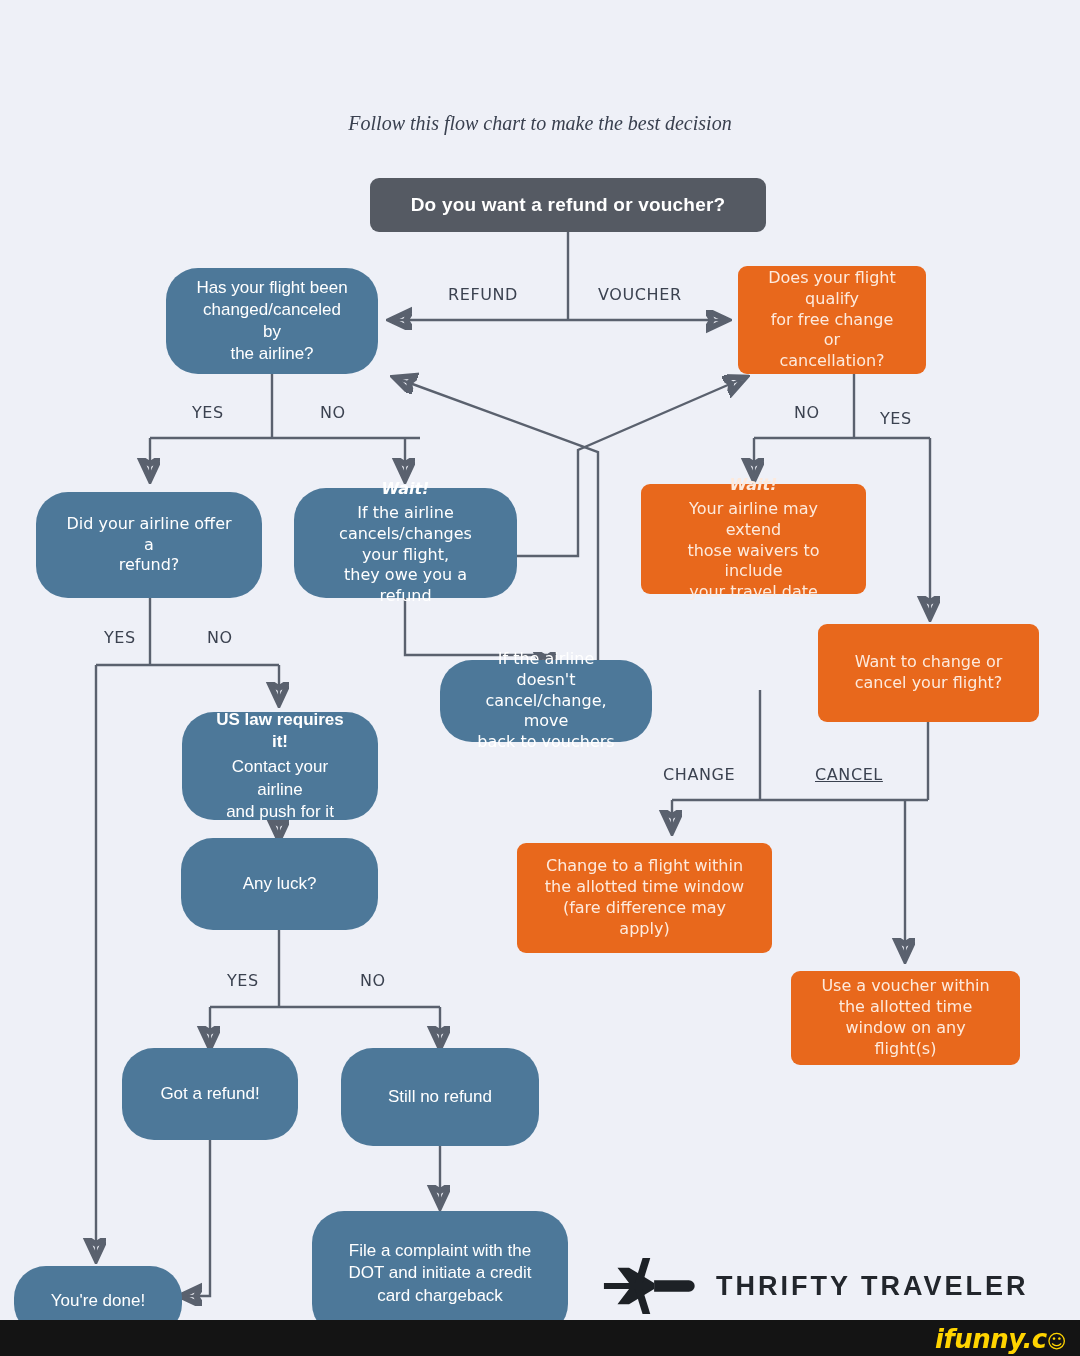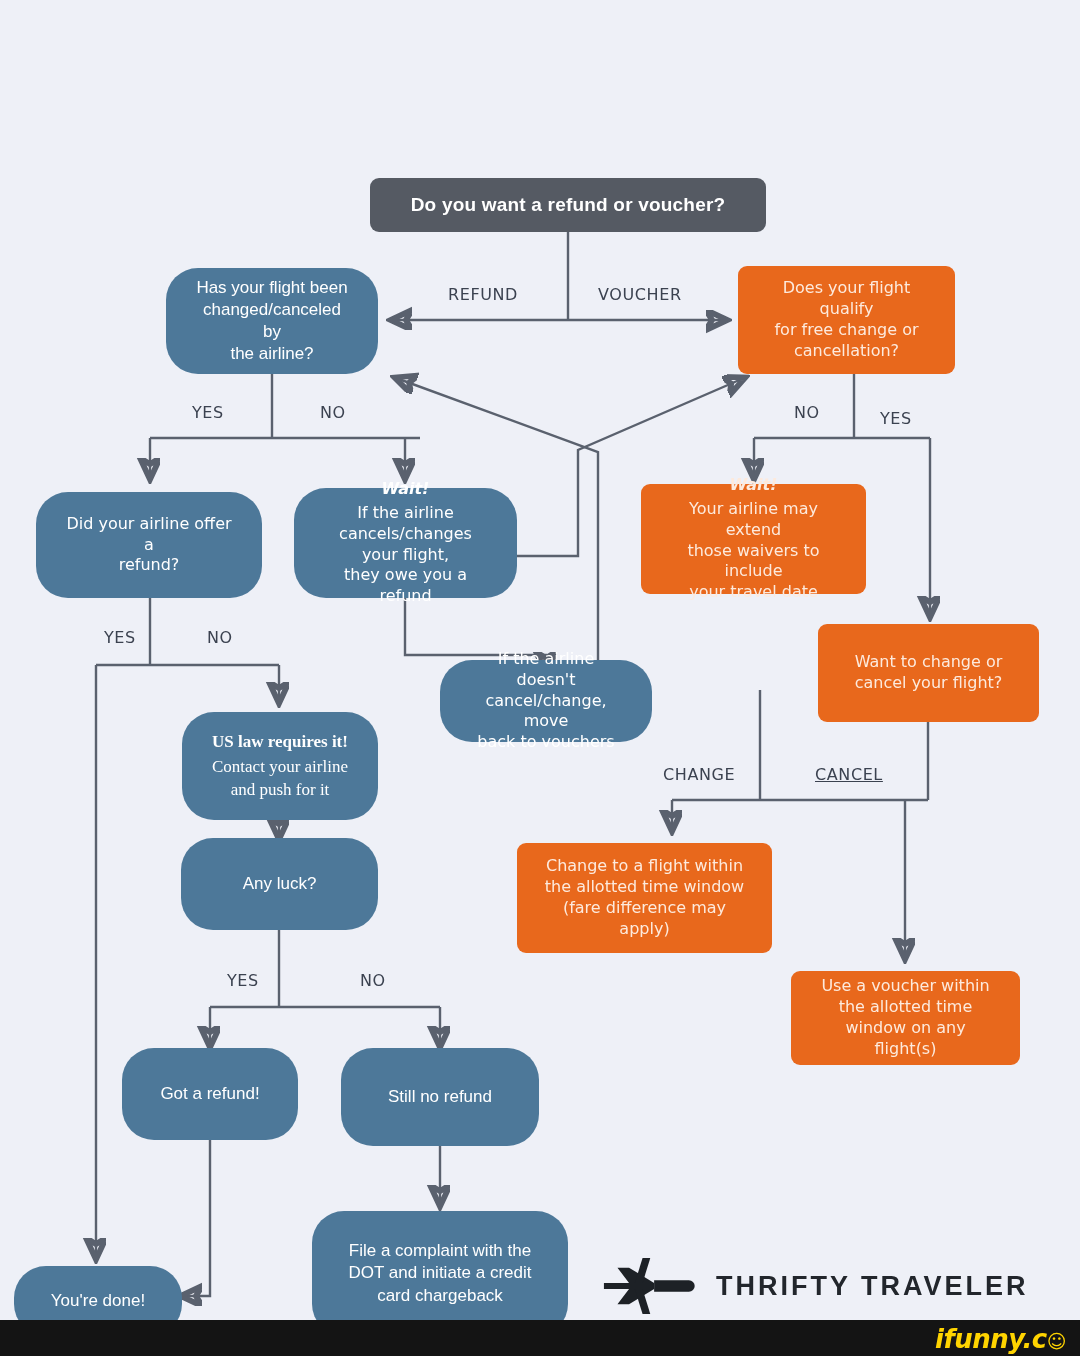--- a/index.html
+++ b/index.html
@@ -71,20 +71,21 @@
     font-size:26px;font-weight:700;font-style:italic;color:#ffd400;
     font-family:"DejaVu Sans","Liberation Sans",sans-serif;letter-spacing:-.5px;
   }
   .wm .sm{font-size:19px;}
 </style>
 </head>
 <body>
 
 <div id="stage">
 
+  <div class="subtitle">Follow this flow chart to make the best decision</div>
 
   <svg id="wires" viewBox="0 0 1080 1356">
     <defs>
       <marker id="ah" markerWidth="11" markerHeight="11" refX="8.4" refY="4.2" orient="auto" markerUnits="strokeWidth">
         <path d="M0,0 L9,4.2 L0,8.4 L2.6,4.2 z" fill="#5a616e" stroke="none"></path>
       </marker>
     </defs>
 
     <path d="M568,232 L568,320" marker-end=""></path>
 
@@ -137,21 +138,21 @@
   </div>
 
   <div class="node blue" style="left:166px;top:268px;width:212px;height:106px;">
     <span class="inner">
       <span class="ln">Has your flight been</span>
       <span class="ln">changed/canceled by</span>
       <span class="ln">the airline?</span>
     </span>
   </div>
 
-  <div class="node orange" style="left:738px;top:266px;width:217px;height:108px;">
+  <div class="node orange" style="left:738px;top:266px;width:188px;height:108px;">
     <span class="inner">
       <span class="ln">Does your flight qualify</span>
       <span class="ln">for free change or</span>
       <span class="ln">cancellation?</span>
     </span>
   </div>
 
   <div class="node blue alt" style="left:36px;top:492px;width:226px;height:106px;">
     <span class="inner">
       <span class="ln">Did your airline offer a</span>
@@ -170,21 +171,21 @@
 
   <div class="node orange" style="left:641px;top:484px;width:225px;height:110px;">
     <span class="inner">
       <span class="hdr">Wait!</span>
       <span class="ln">Your airline may extend</span>
       <span class="ln">those waivers to include</span>
       <span class="ln">your travel date</span>
     </span>
   </div>
 
-  <div class="node blue" style="left:182px;top:712px;width:196px;height:108px;font-family:Liberation Serif, serif;">
+  <div class="node blue" style="left:182px;top:712px;width:196px;height:108px;">
     <span class="inner">
       <span class="hdr up">US law requires it!</span>
       <span class="ln">Contact your airline</span>
       <span class="ln">and push for it</span>
     </span>
   </div>
 
   <div class="node blue alt" style="left:440px;top:660px;width:212px;height:82px;">
     <span class="inner">
       <span class="ln">If the airline doesn't</span>

